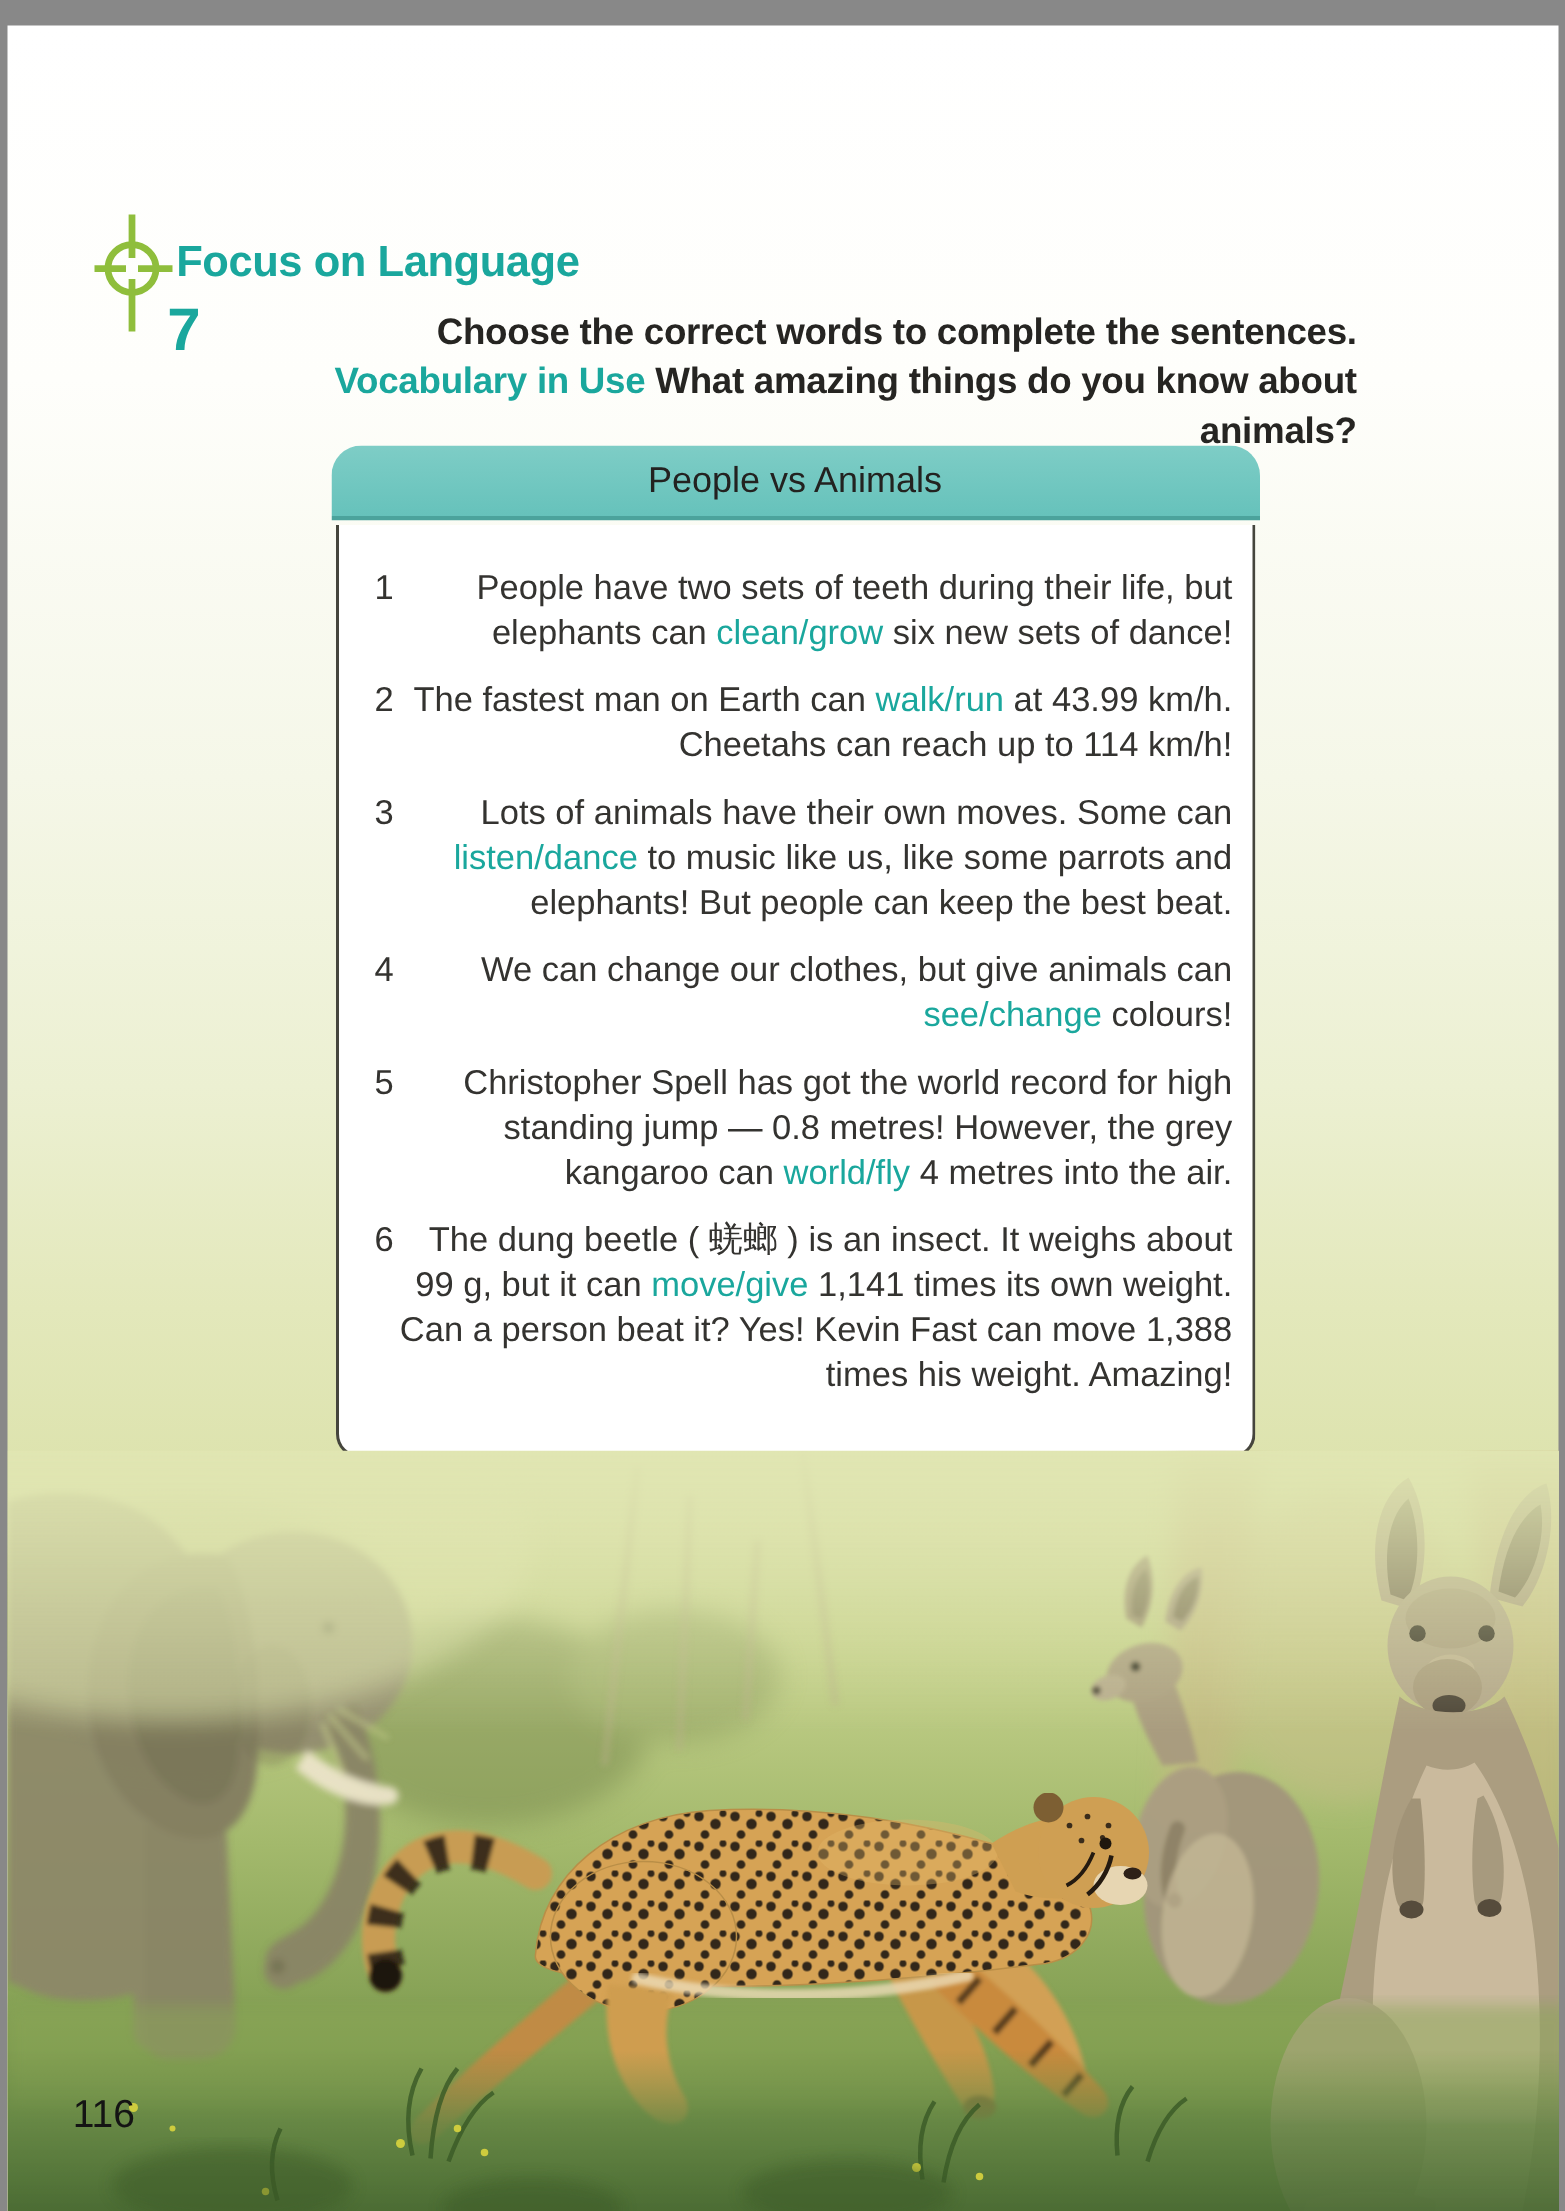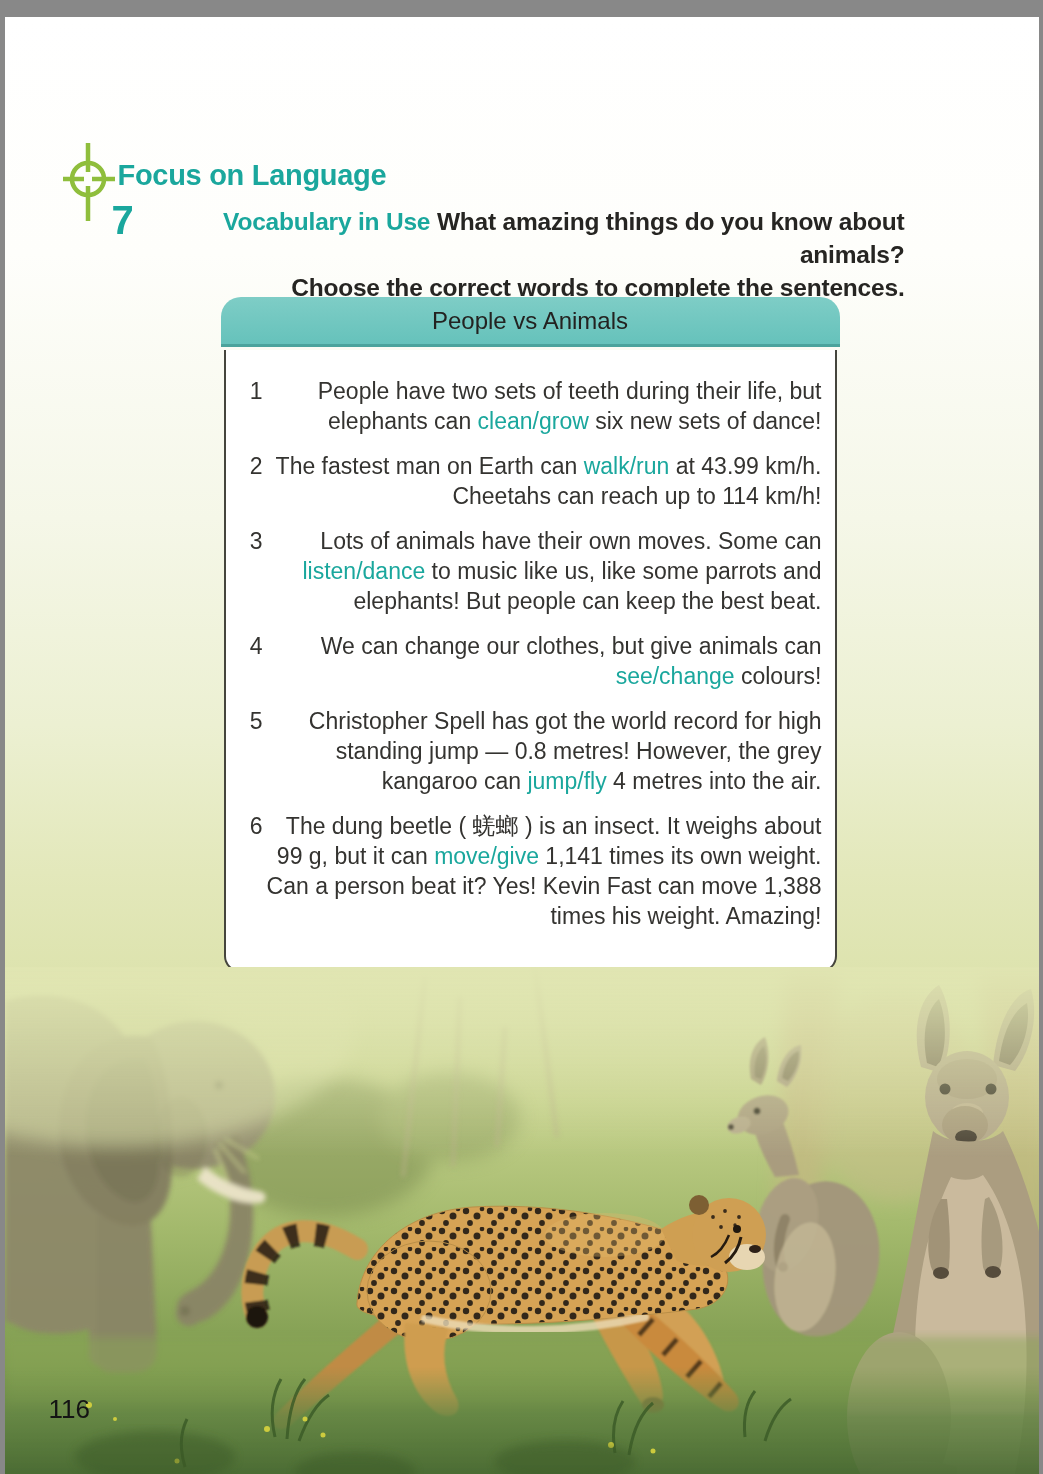--- a/index.html
+++ b/index.html
@@ -63,22 +63,22 @@
       <path d="M31,8 V37"></path>
       <path d="M31,51 V86"></path>
       <path d="M6,44 H27"></path>
       <path d="M35,44 H58"></path>
     </g>
   </svg>
   <div class="focus-title">Focus on Language</div>
 
   <div class="ex-number">7</div>
   <div class="ex-text">
+    <div>Choose the correct words to complete the sentences.</div>
     <div><span class="type">Vocabulary in Use</span> <span>What amazing things do you know about animals?</span></div>
-    <div>Choose the correct words to complete the sentences.</div>
   </div>
 
   <div class="card">
     <div class="card-band">People vs Animals</div>
     <div class="card-body">
         <div class="item">
           <span class="num">1</span>
           <p><span>People have two sets of teeth during their life, but elephants can </span><span class="hl">clean/grow</span><span> six new sets of dance!</span></p>
         </div>
         <div class="item">
@@ -88,21 +88,21 @@
         <div class="item">
           <span class="num">3</span>
           <p><span>Lots of animals have their own moves. Some can </span><span class="hl">listen/dance</span><span> to music like us, like some parrots and elephants! But people can keep the best beat.</span></p>
         </div>
         <div class="item">
           <span class="num">4</span>
           <p><span>We can change our clothes, but give animals can </span><span class="hl">see/change</span><span> colours!</span></p>
         </div>
         <div class="item">
           <span class="num">5</span>
-          <p><span>Christopher Spell has got the world record for high standing jump — 0.8 metres! However, the grey kangaroo can </span><span class="hl">jump/fly</span><span> 4 metres into the air.</span></p>
+          <p><span>Christopher Spell has got the world record for high standing jump — 0.8 metres! However, the grey kangaroo can </span><span class="hl">world/fly</span><span> 4 metres into the air.</span></p>
         </div>
         <div class="item">
           <span class="num">6</span>
           <p><span>The dung beetle ( 蜣螂 ) is an insect. It weighs about 99 g, but it can </span><span class="hl">move/give</span><span> 1,141 times its own weight. Can a person beat it? Yes! Kevin Fast can move 1,388 times his weight. Amazing!</span></p>
         </div>
       </div>
   </div>
 
   <svg class="scene" viewBox="0 0 1043 524" preserveAspectRatio="none">
     <defs>

